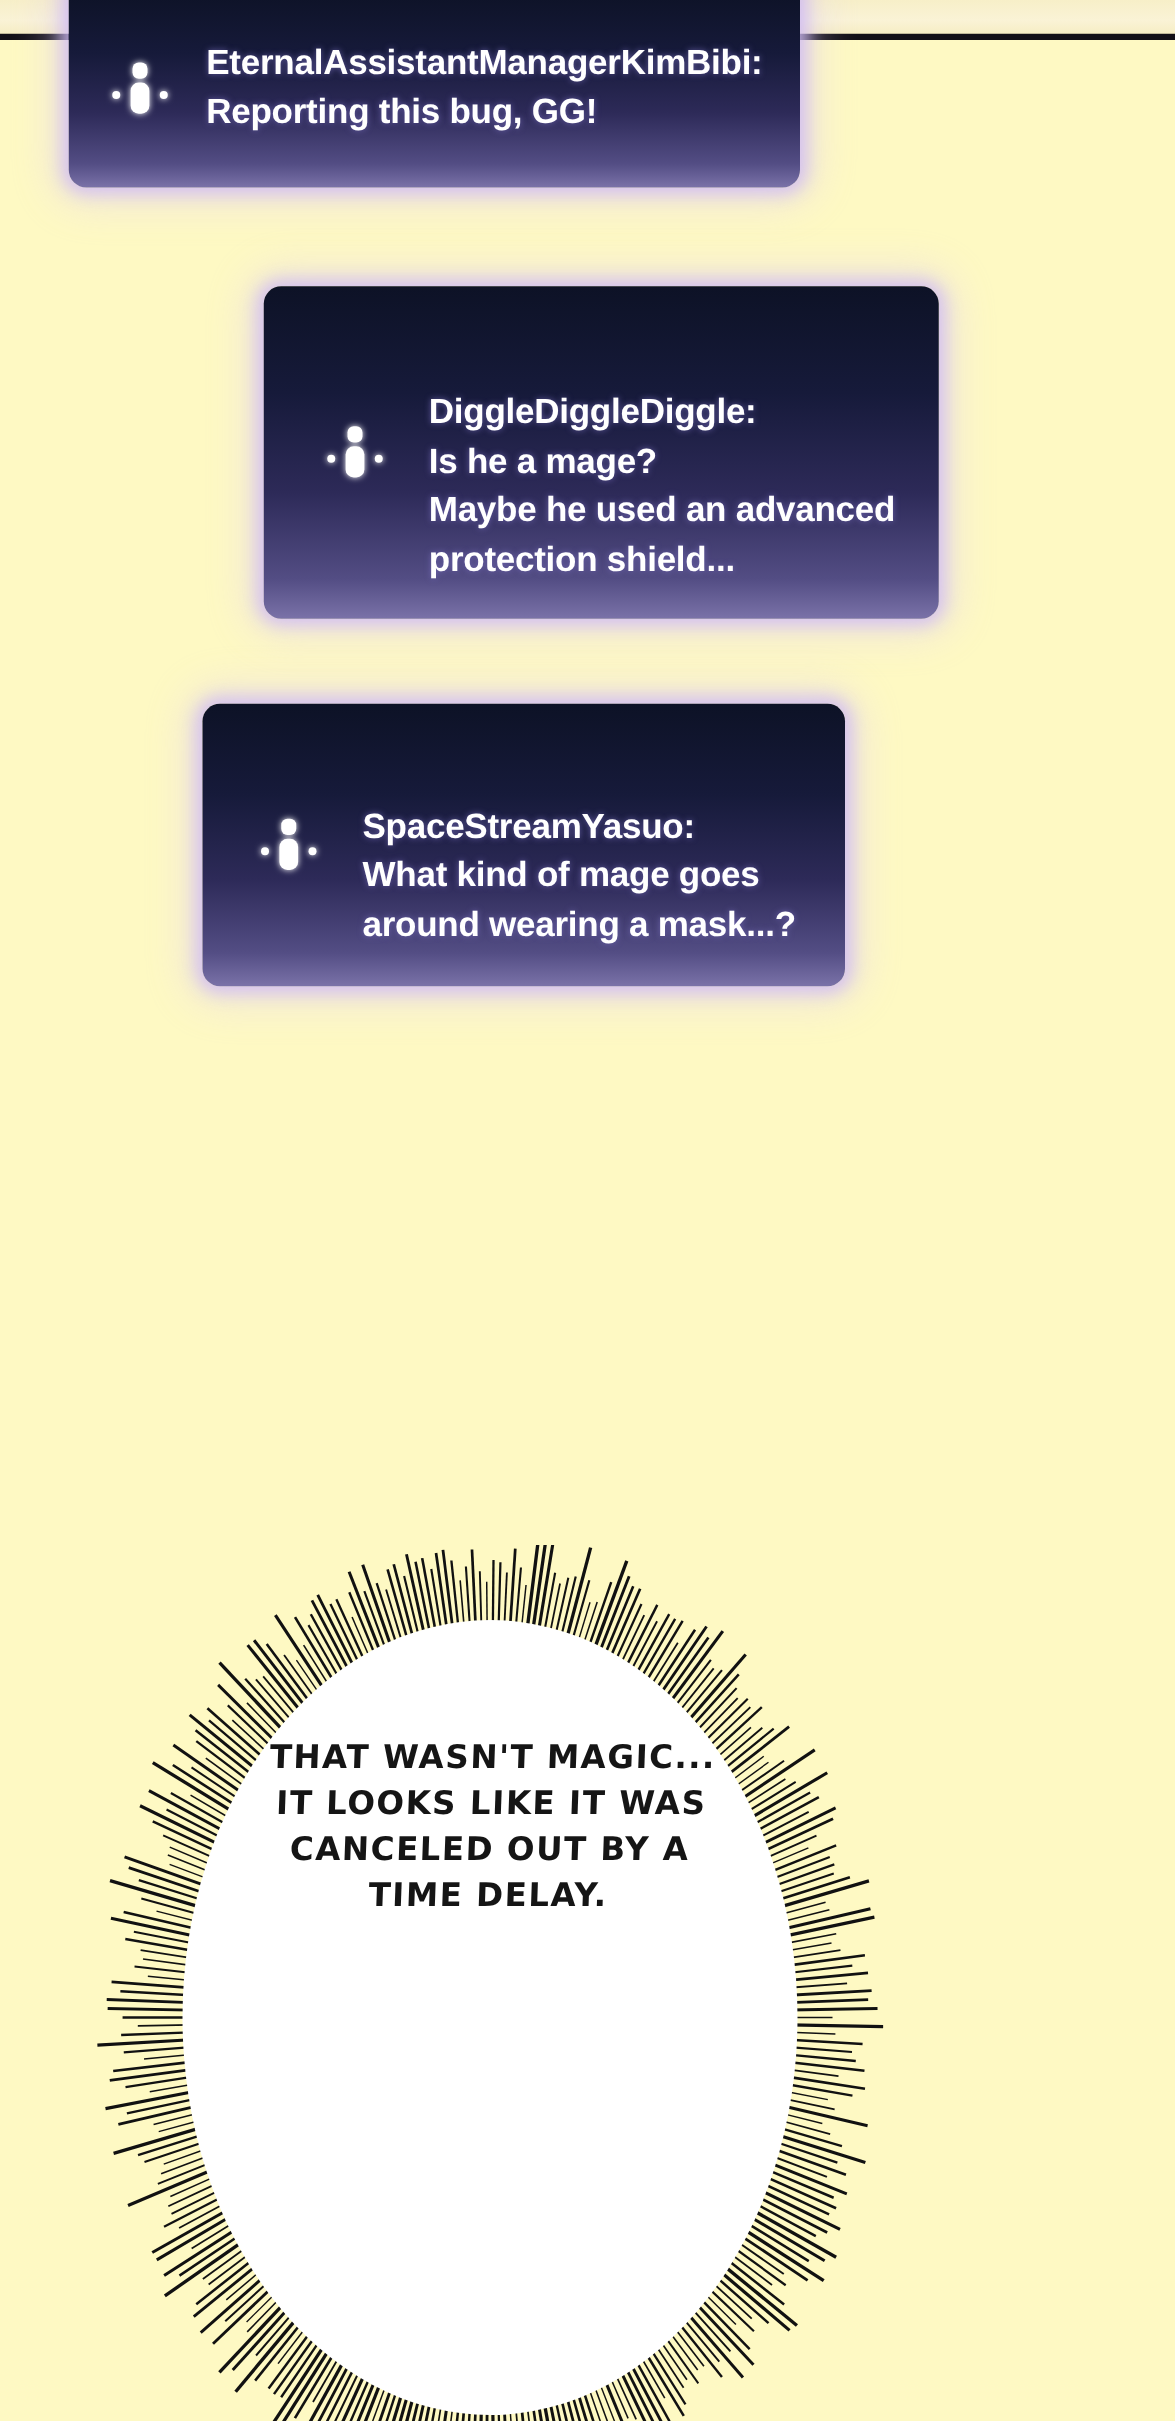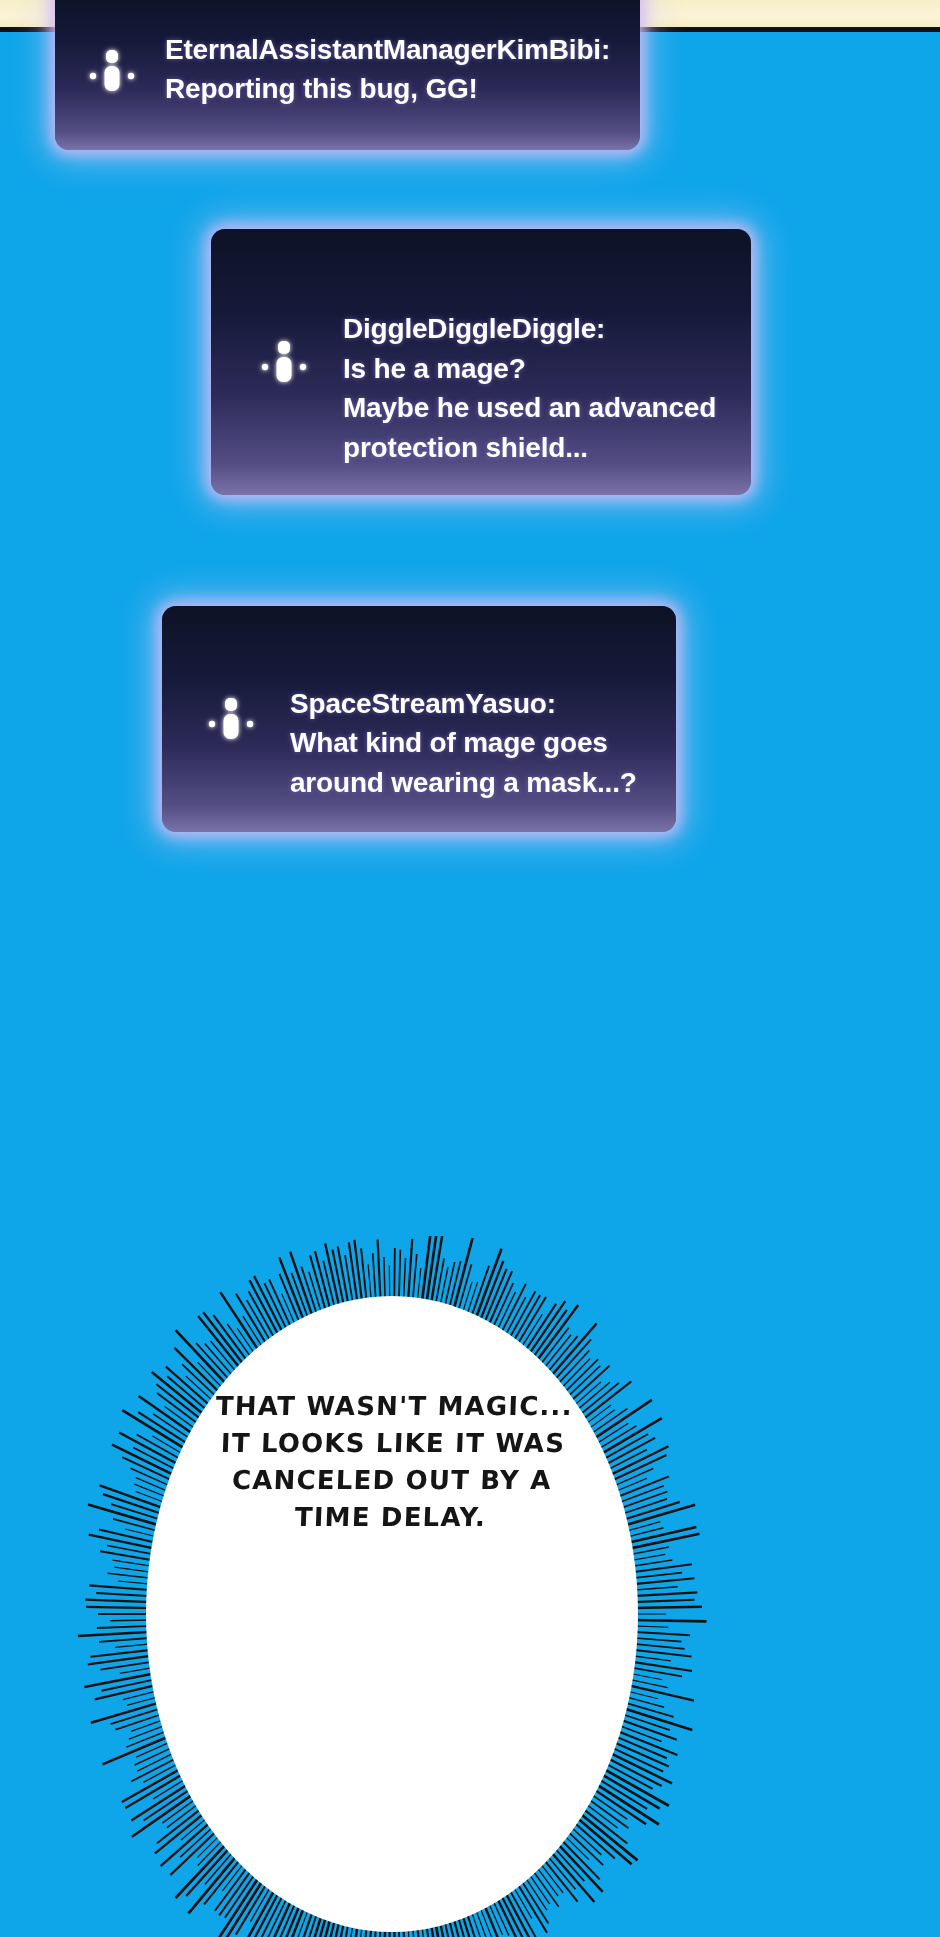--- a/index.html
+++ b/index.html
@@ -7,21 +7,21 @@
     padding: 0;
     background: #ffffff;
   }
   body {
     font-family: "Liberation Sans", sans-serif;
   }
   #page {
     position: relative;
     width: 940px;
     height: 1937px;
-    background: #0ea5e9;
+    background: #fef9c3;
     overflow: hidden;
   }
 
   
   .prev-panel {
     position: absolute;
     left: 0;
     top: 0;
     width: 940px;
     height: 27px;
@@ -99,21 +99,21 @@
   #bubble-diggle .bubble-text {
     font-size: 28px;
     line-height: 39.5px;
     margin-left: 28px;
     margin-top: 52px;
   }
 
   
   #bubble-yasuo {
     left: 162px;
-    top: 606px;
+    top: 563px;
     width: 514px;
     height: 226px;
   }
   #bubble-yasuo .bubble-inner { padding: 0 18px 0 38px; }
   #bubble-yasuo .bubble-text {
     font-size: 28px;
     line-height: 39.5px;
     margin-left: 28px;
     margin-top: 48px;
   }

